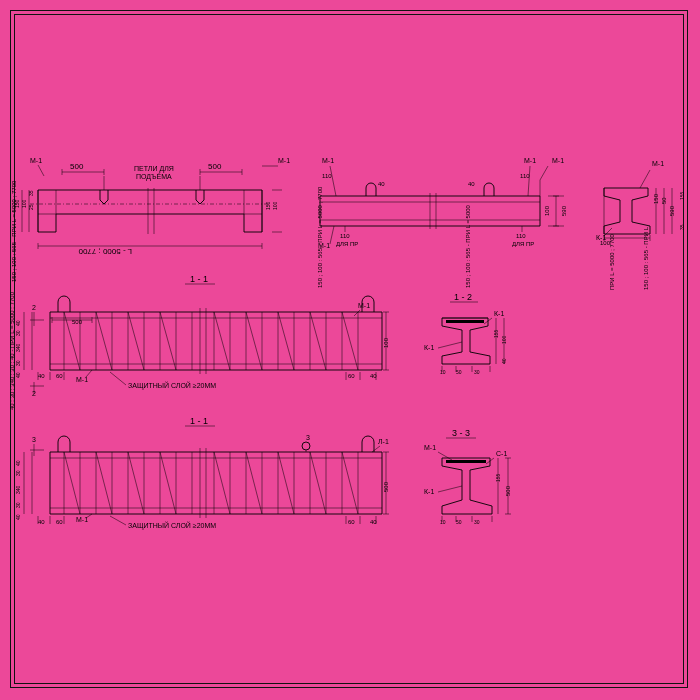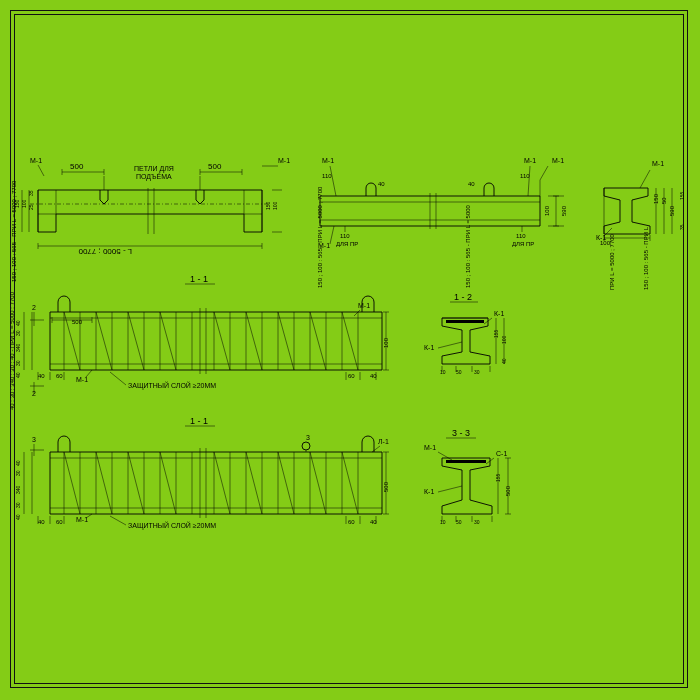--- a/index.html
+++ b/index.html
@@ -1,17 +1,17 @@
 <!DOCTYPE html>
 <html><head>
 <meta charset="utf-8">
 <style>
   html,body{margin:0;padding:0;background:#ffffff;}
   body{width:700px;height:700px;overflow:hidden;font-family:"Liberation Sans",sans-serif;}
-  #sheet{position:relative;width:700px;height:700px;background:#84cc16;}
+  #sheet{position:relative;width:700px;height:700px;background:#ec4899;}
   .frame{position:absolute;left:10px;top:10px;width:678px;height:678px;border:1px solid #111;box-sizing:border-box;}
   .frame2{position:absolute;left:14px;top:14px;width:670px;height:670px;border:1px solid #111;box-sizing:border-box;}
   svg{position:absolute;left:0;top:0;width:700px;height:700px;}
   text{font-family:"Liberation Sans",sans-serif;fill:#000;}
   .t5{font-size:5px;}
   .t6{font-size:6px;}
   .t7{font-size:7px;}
   .t8{font-size:8px;}
   .t9{font-size:9px;}
   .ln{stroke:#000;fill:none;}

